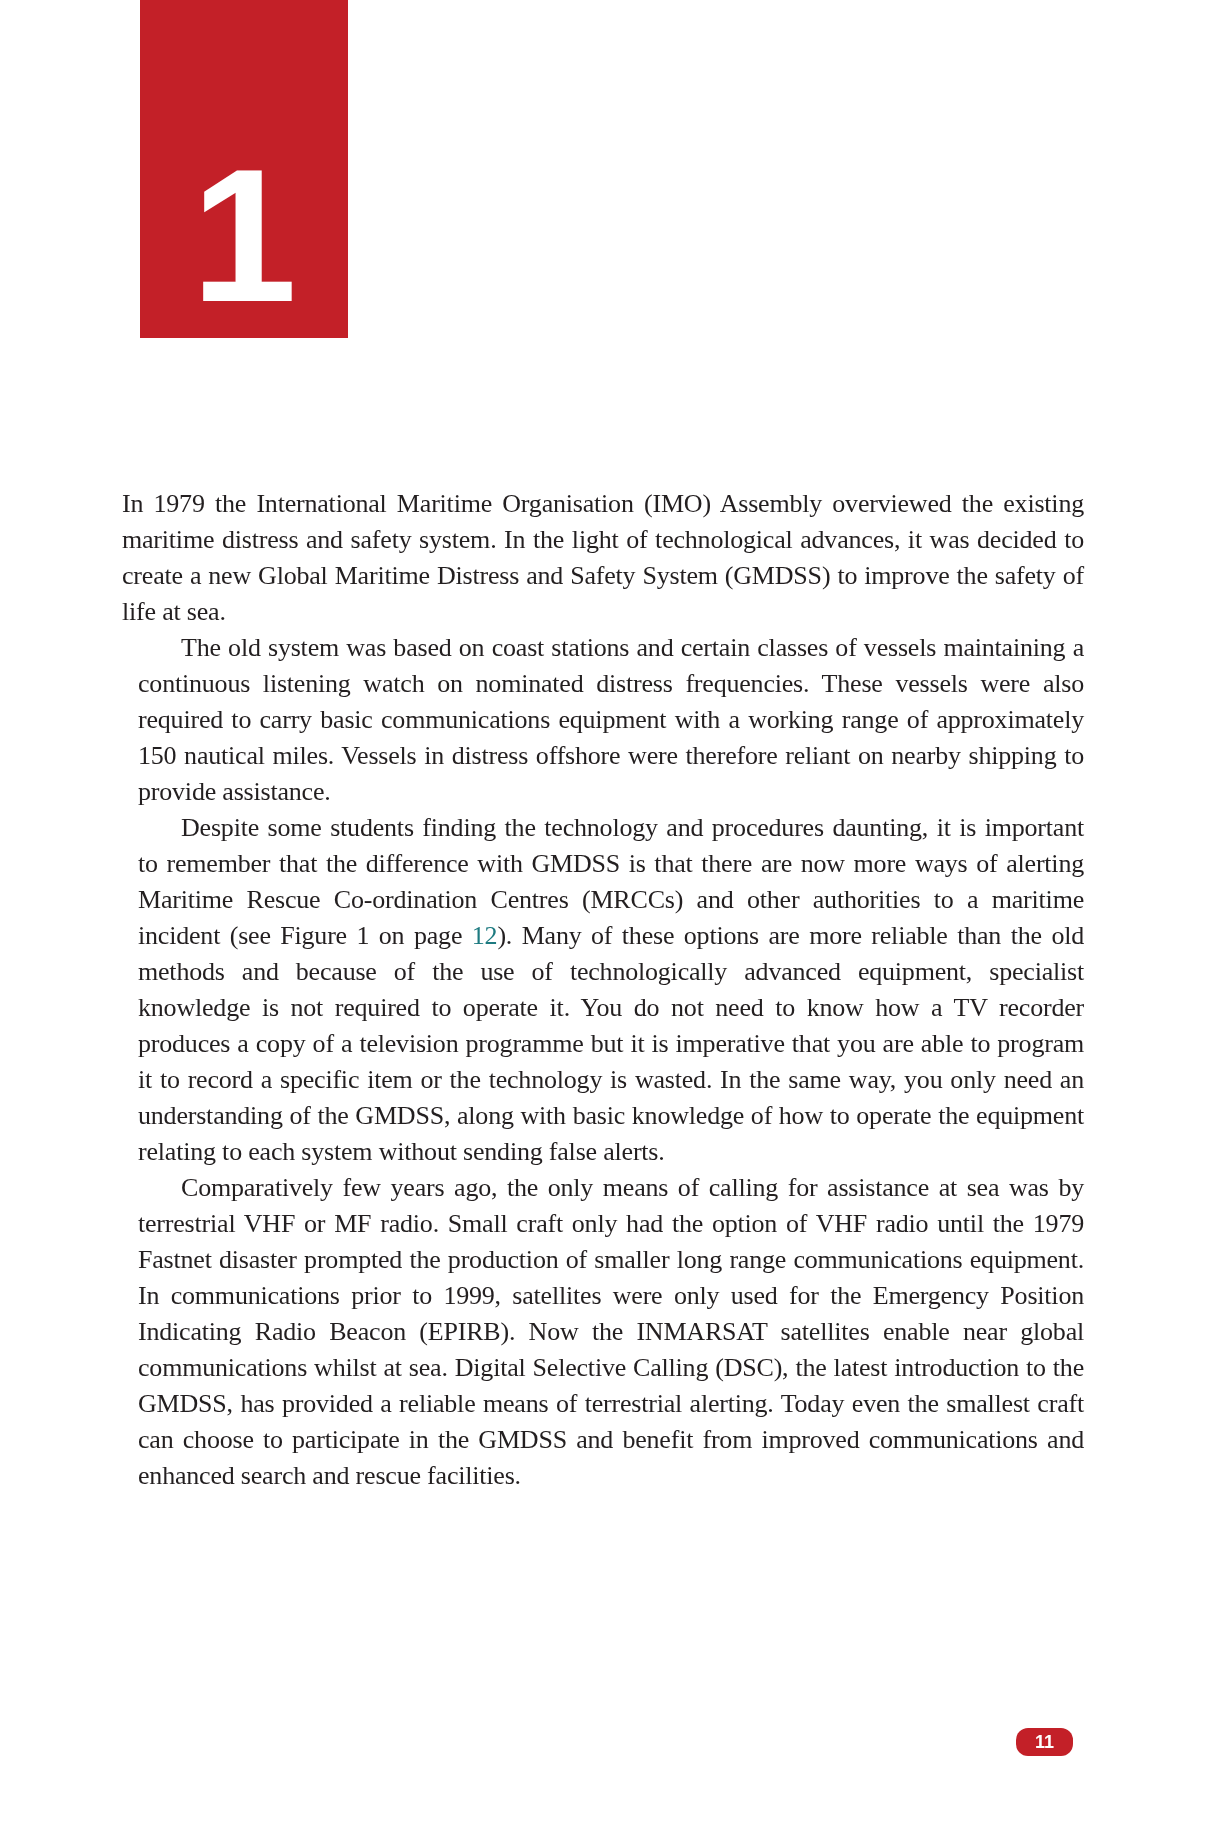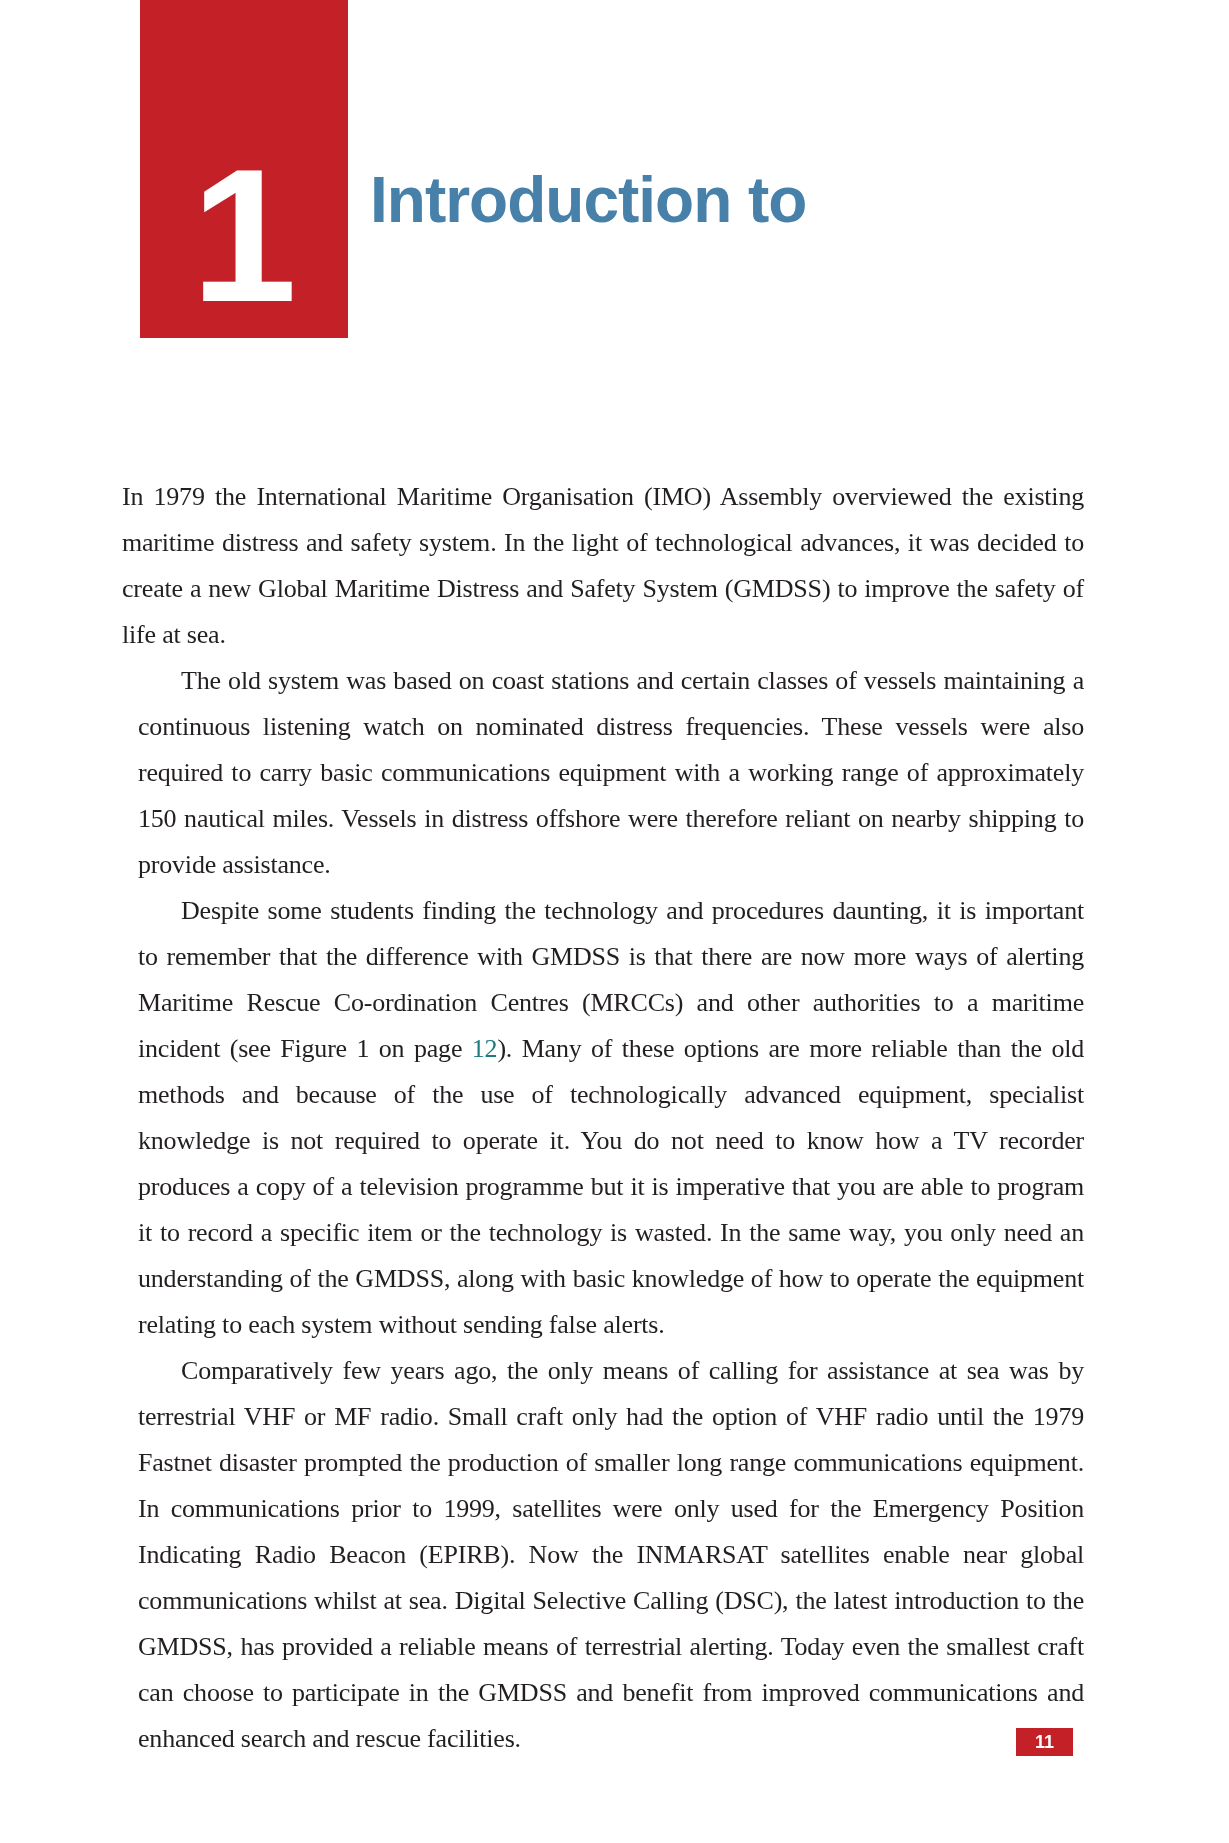--- a/index.html
+++ b/index.html
@@ -43,24 +43,24 @@
     font-weight: bold;
     font-size: 64px;
     line-height: 84px;
     letter-spacing: -1px;
     color: var(--title-blue, #4781aa);
   }
 
   .body-text {
     position: absolute;
     left: 122px;
-    top: 474px;
+    top: 486px;
     width: 962px;
     font-size: 26px;
-    line-height: 46px;
+    line-height: 36px;
     letter-spacing: -0.2px;
     color: var(--body-text, #231f20);
     text-align: justify;
   }
 
   .para { margin: 0; }
   .para.indent { text-indent: 43px; margin-left: 16px; }
 
   .page-link {
     color: var(--page-link-teal, #1d7a80);
@@ -74,32 +74,33 @@
     width: 57px;
     height: 28px;
     background: var(--chapter-red, #c32028);
     color: #ffffff;
     display: flex;
     align-items: center;
     justify-content: center;
     font-family: "Liberation Sans", sans-serif;
     font-weight: bold;
     font-size: 18px;
+    border-radius: 12px;
   }
 </style>
 </head>
 <body>
 
 <div class="page">
 
   <div class="chapter-block">
     <span class="chapter-num">1</span>
   </div>
 
-  <h1 class="chapter-title"><span>Introduction to</span><br></h1>
+  <h1 class="chapter-title"><br></h1>
 
   <main class="body-text">
       <p class="para"><span>In 1979 the International Maritime Organisation (IMO) Assembly overviewed the existing maritime distress and safety system. In the light of technological advances, it was decided to create a new Global Maritime Distress and Safety System (GMDSS) to improve the safety of life at sea.</span></p>
       <p class="para indent"><span>The old system was based on coast stations and certain classes of vessels maintaining a continuous listening watch on nominated distress frequencies. These vessels were also required to carry basic communications equipment with a working range of approximately 150 nautical miles. Vessels in distress offshore were therefore reliant on nearby shipping to provide assistance.</span></p>
       <p class="para indent"><span>Despite some students finding the technology and procedures daunting, it is important to remember that the difference with GMDSS is that there are now more ways of alerting Maritime Rescue Co-ordination Centres (MRCCs) and other authorities to a maritime incident (see Figure 1 on page </span><span class="page-link">12</span><span>). Many of these options are more reliable than the old methods and because of the use of technologically advanced equipment, specialist knowledge is not required to operate it. You do not need to know how a TV recorder produces a copy of a television programme but it is imperative that you are able to program it to record a specific item or the technology is wasted. In the same way, you only need an understanding of the GMDSS, along with basic knowledge of how to operate the equipment relating to each system without sending false alerts.</span></p>
       <p class="para indent"><span>Comparatively few years ago, the only means of calling for assistance at sea was by terrestrial VHF or MF radio. Small craft only had the option of VHF radio until the 1979 Fastnet disaster prompted the production of smaller long range communications equipment. In communications prior to 1999, satellites were only used for the Emergency Position Indicating Radio Beacon (EPIRB). Now the INMARSAT satellites enable near global communications whilst at sea. Digital Selective Calling (DSC), the latest introduction to the GMDSS, has provided a reliable means of terrestrial alerting. Today even the smallest craft can choose to participate in the GMDSS and benefit from improved communications and enhanced search and rescue facilities.</span></p>
     </main>
 
   <div class="page-badge">
     <span>11</span>

